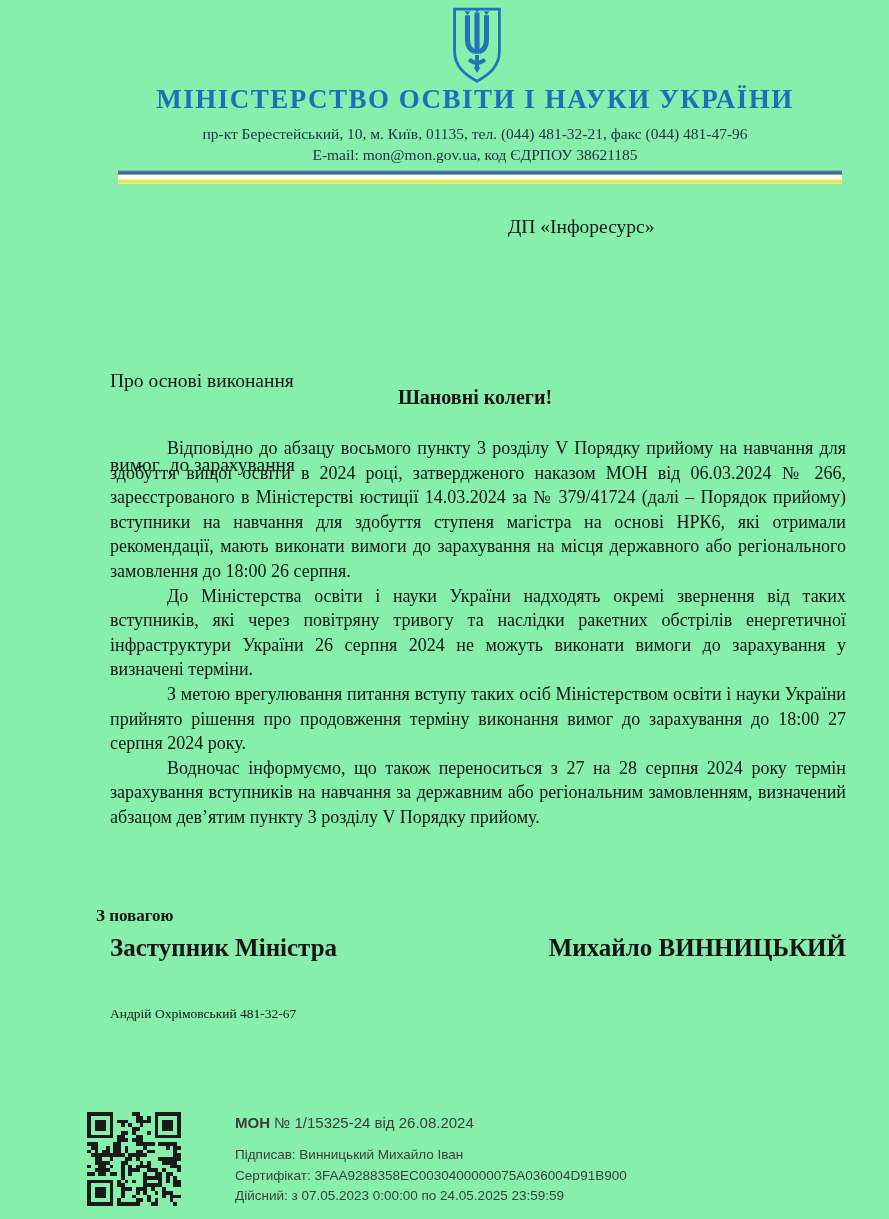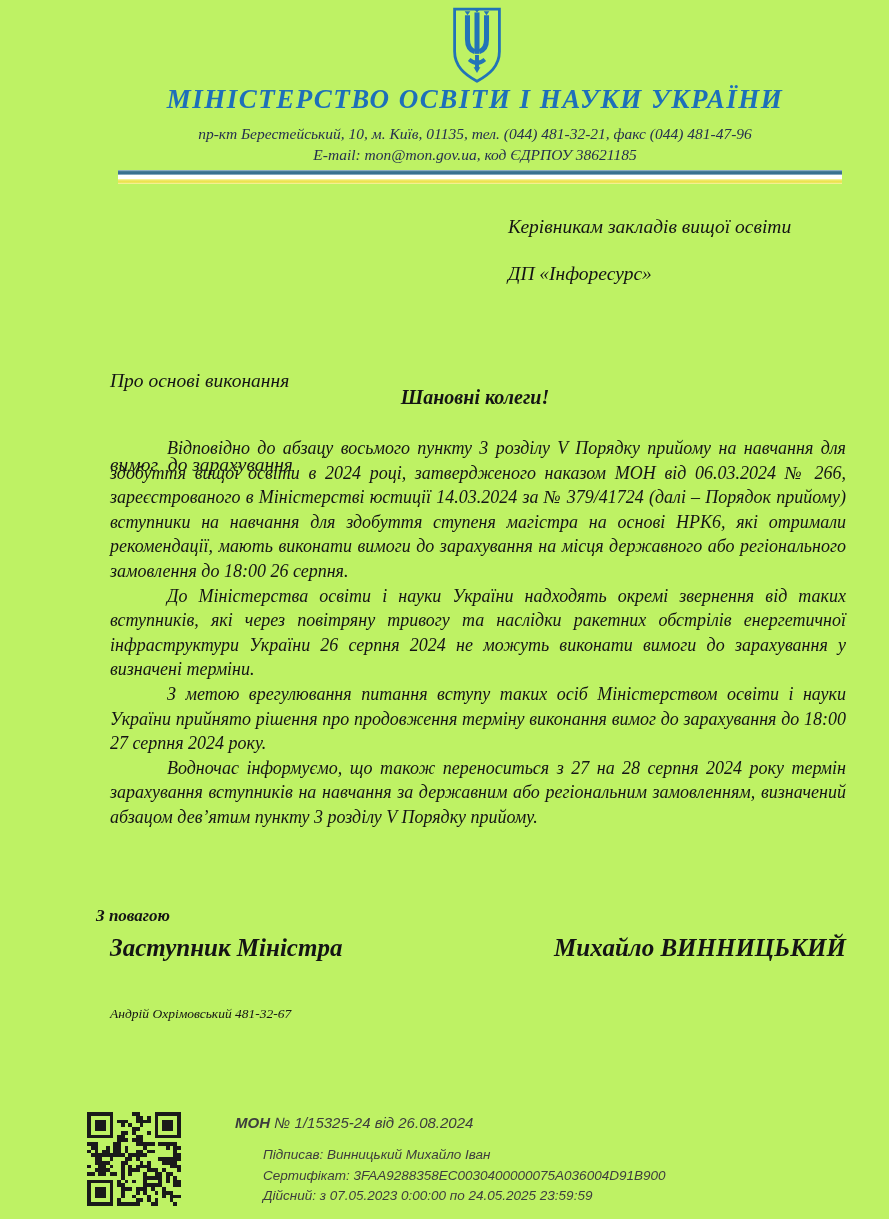--- a/index.html
+++ b/index.html
@@ -7,25 +7,24 @@
     --flag-blue:#39708f;
     --flag-yellow:#ece34f;
     --stamp-text:#3d3d3d;
   }
   *{margin:0;padding:0;box-sizing:border-box;}
   html,body{background:#fff;}
   .page{
     position:relative;
     width:889px;height:1219px;
     margin:0 auto;
-    background:#bef264;
+    background:#86efac;
     font-family:"Liberation Serif","DejaVu Serif",serif;
     color:#141414;
     overflow:hidden;
-    font-style:italic;
   }
   
   .emblem{position:absolute;top:6px;left:449px;width:56px;height:80px;}
   .ministry-name{
     position:absolute;top:84px;left:55px;width:840px;
     text-align:center;font-size:27px;font-weight:bold;
     letter-spacing:1.5px;color:var(--brand-blue);
     font-family:"Liberation Serif","DejaVu Serif",serif;
   }
   .addr{
@@ -70,21 +69,21 @@
   .stamp{position:absolute;top:1112px;left:87px;display:flex;gap:36px;}
   .qr{width:94px;height:94px;}
   .qr svg{shape-rendering:crispEdges;}
   .stamp-text{
     margin-left:18px;padding-top:2px;
     font-family:"Liberation Sans","DejaVu Sans",sans-serif;
     color:var(--stamp-text);
   }
   .stamp-line-1{font-size:15px;margin-bottom:14px;}
   .stamp-line-1 b{font-weight:bold;}
-  .stamp-small{font-size:13.5px;line-height:20.5px;margin-left:28px;}
+  .stamp-small{font-size:13.5px;line-height:20.5px;}
 </style>
 </head>
 <body>
 
 <div class="page">
 
   <div class="emblem">
     <svg viewBox="0 0 100 140" width="56" height="80" xmlns="http://www.w3.org/2000/svg">
       <path d="M10 4 H90 V80 C90 106 72 121 50 133 C28 121 10 106 10 80 Z" fill="none" stroke="#2273b8" stroke-width="5"></path>
       <g fill="none" stroke="#2273b8" stroke-linecap="butt">
@@ -107,21 +106,20 @@
   <div class="addr addr-1">пр-кт Берестейський, 10, м. Київ, 01135, тел. (044) 481-32-21, факс (044) 481-47-96</div>
   <div class="addr addr-2">E-mail: mon@mon.gov.ua, код ЄДРПОУ 38621185</div>
 
   <div class="divider">
     <div class="stripe-blue"></div>
     <div class="stripe-gap"></div>
     <div class="stripe-yellow"></div>
   </div>
 
   <div class="recipients">
-    <div class="recipient-line">Керівникам закладів вищої освіти</div>
     <div class="recipient-line">ДП «Інфоресурс»</div>
   </div>
 
   <div class="subject">
     <div>Про основі виконання</div>
     <div>вимог  до зарахування</div>
   </div>
 
   <div class="salutation">Шановні колеги!</div>
 

